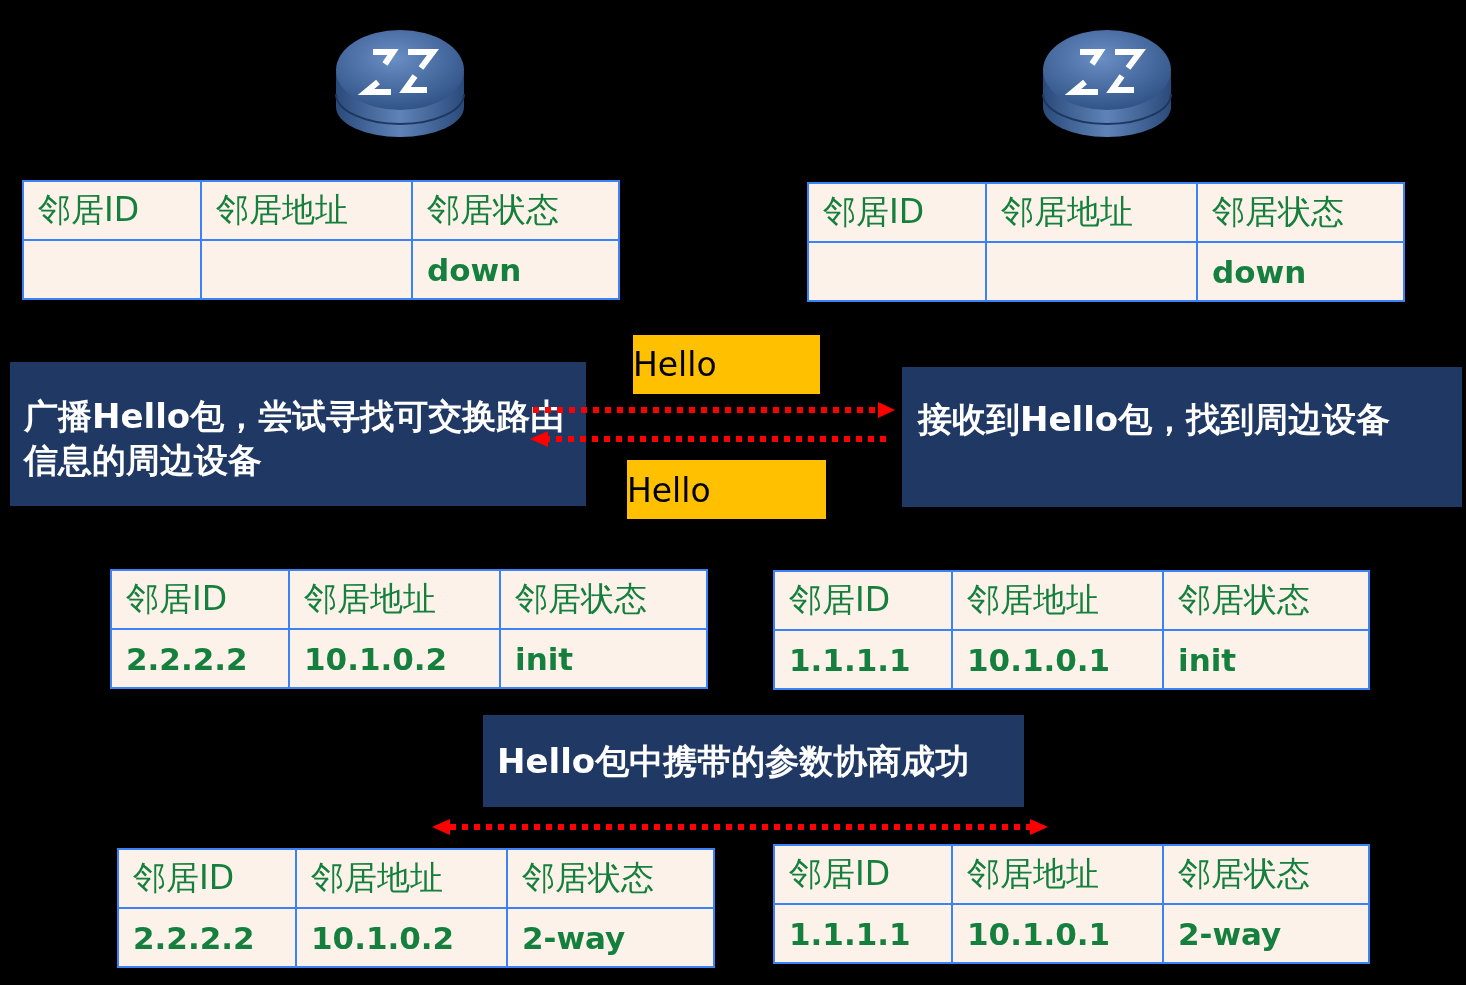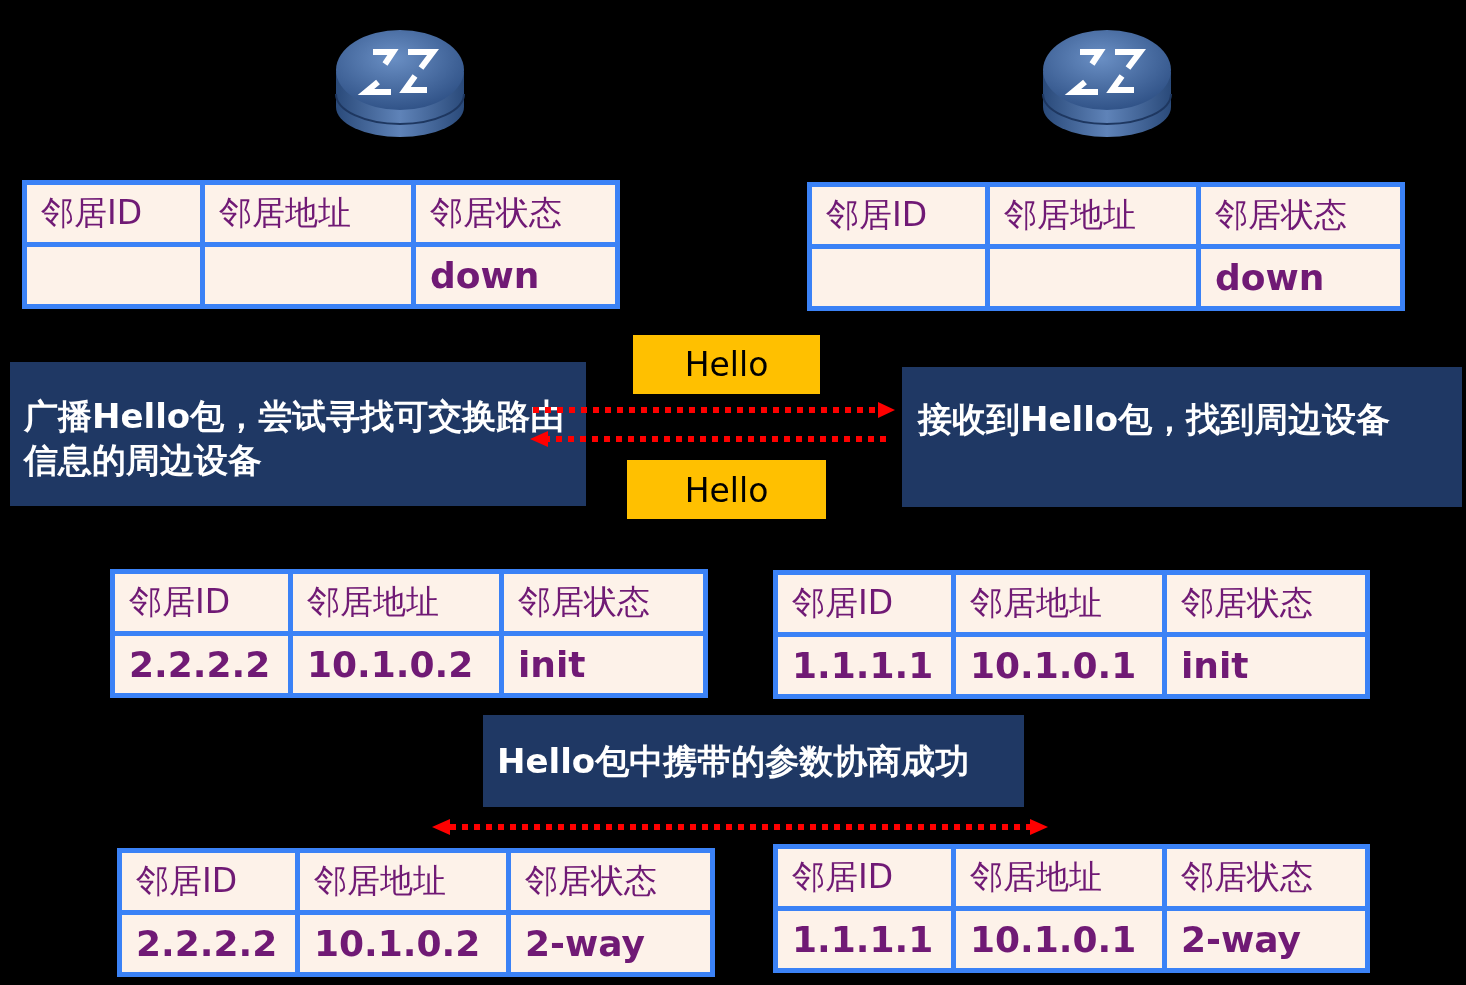--- a/index.html
+++ b/index.html
@@ -1,23 +1,23 @@
 <!DOCTYPE html>
 <html><head>
 <meta charset="utf-8">
 <style>
   html, body { margin:0; padding:0; }
   body { width:1466px; height:985px; background:#000; position:relative; overflow:hidden;
          font-family:"DejaVu Sans", "Liberation Sans", sans-serif; }
   .router { position:absolute; width:134px; height:118px; }
   .ntable { position:absolute; border-collapse:collapse; background:#fdf2e9; }
-  .ntable td { border:5px solid #3b82f6; font-size:33px; color:#701a75; padding:0 0 0 14px; height:57px; vertical-align:middle; white-space:nowrap; }
-  .ntable tr.data td { font-weight:bold; font-family:"DejaVu Sans", sans-serif; font-size:36px; }
+  .ntable td { border:2px solid #3b82f6; font-size:33px; color:#15803d; padding:0 0 0 14px; height:57px; vertical-align:middle; white-space:nowrap; }
+  .ntable tr.data td { font-weight:bold; font-family:"DejaVu Sans", sans-serif; font-size:31px; }
   .note { position:absolute; background:#1f3864; color:#fff; font-size:34px; line-height:44px; box-sizing:border-box; font-weight:bold; }
-  .hello { position:absolute; background:#ffc000; color:#000; font-size:33px; text-align:center; box-sizing:border-box; }
+  .hello { position:absolute; background:#ffc000; color:#000; font-size:33px; box-sizing:border-box; }
   svg.arrows { position:absolute; left:0; top:0; }
 </style>
 </head>
 <body>
 
 <svg class="router" style="left:333px;top:22px" viewBox="0 0 134 118">
   <defs>
     <linearGradient id="rside" x1="0" x2="1" y1="0" y2="0">
       <stop offset="0" stop-color="#2a4a7a"></stop>
         <stop offset="0.5" stop-color="#5f83b8"></stop>

